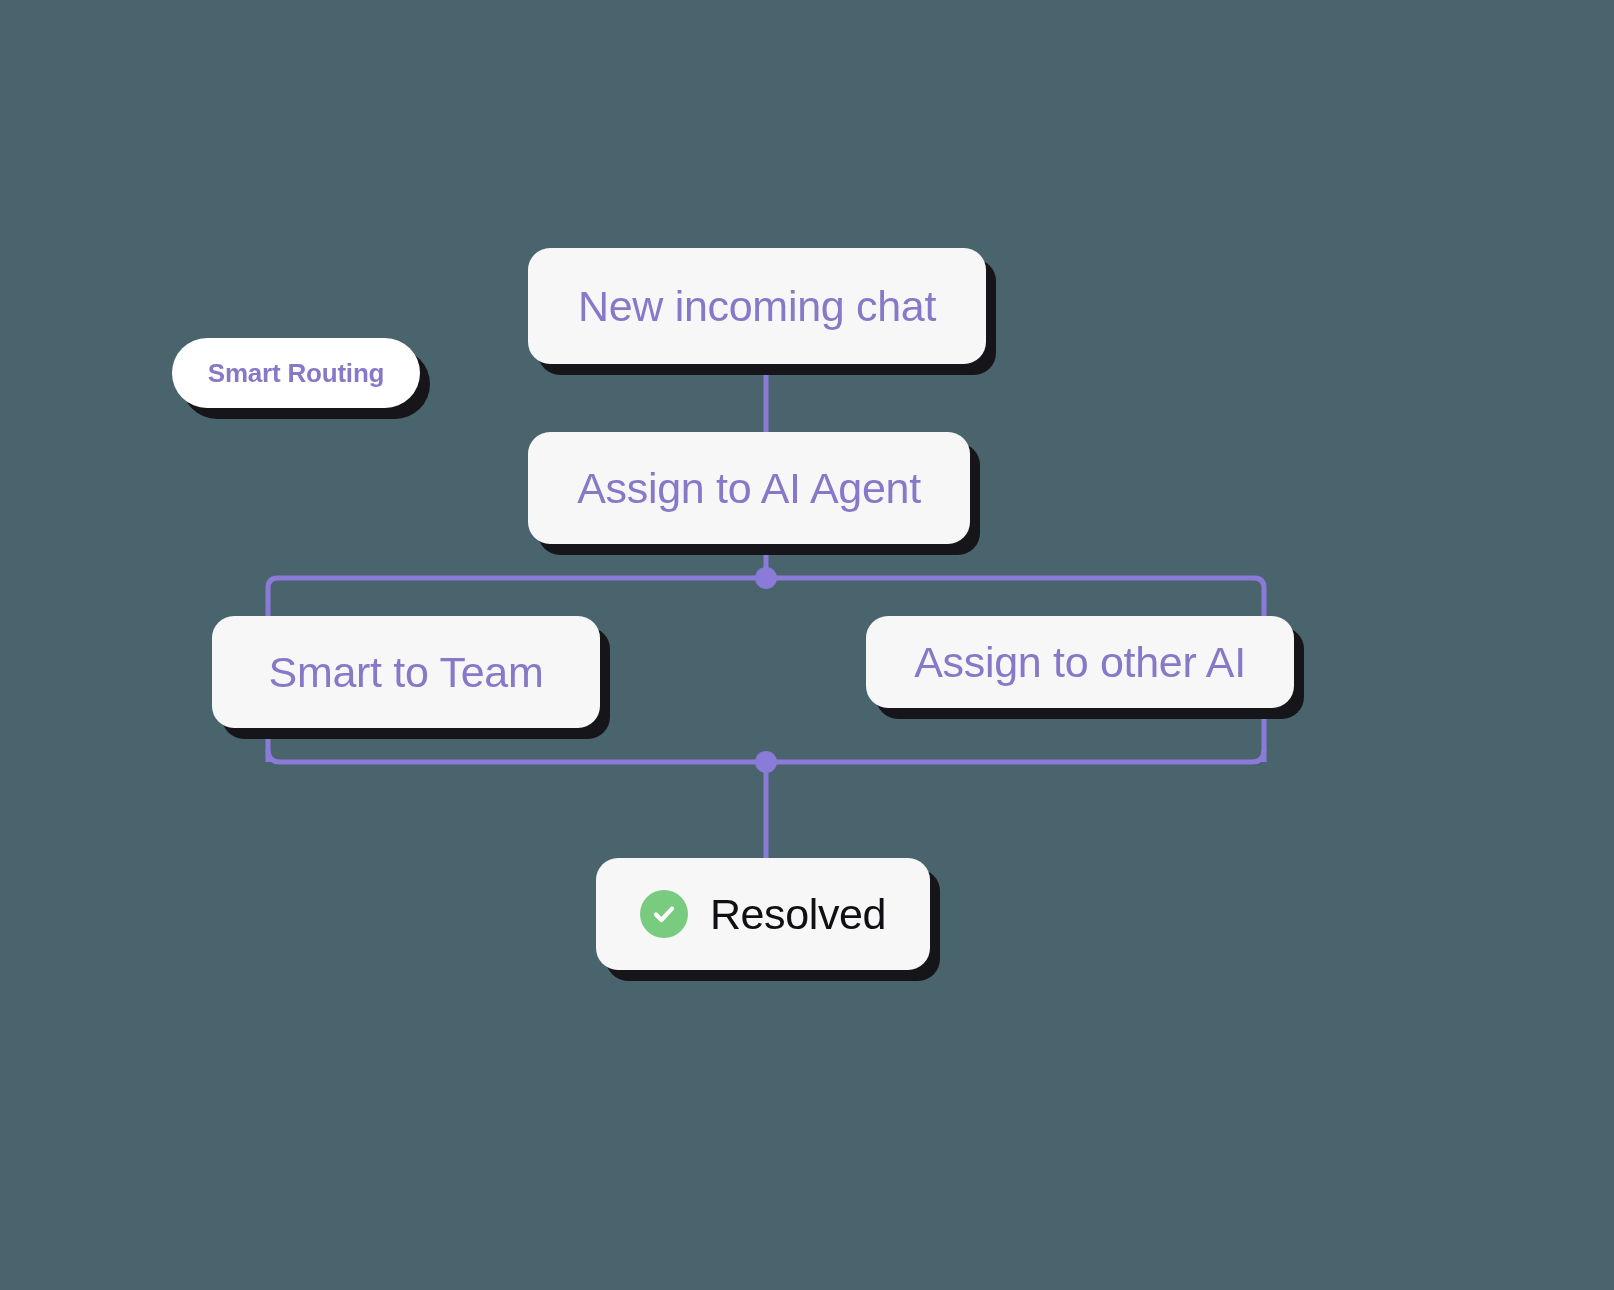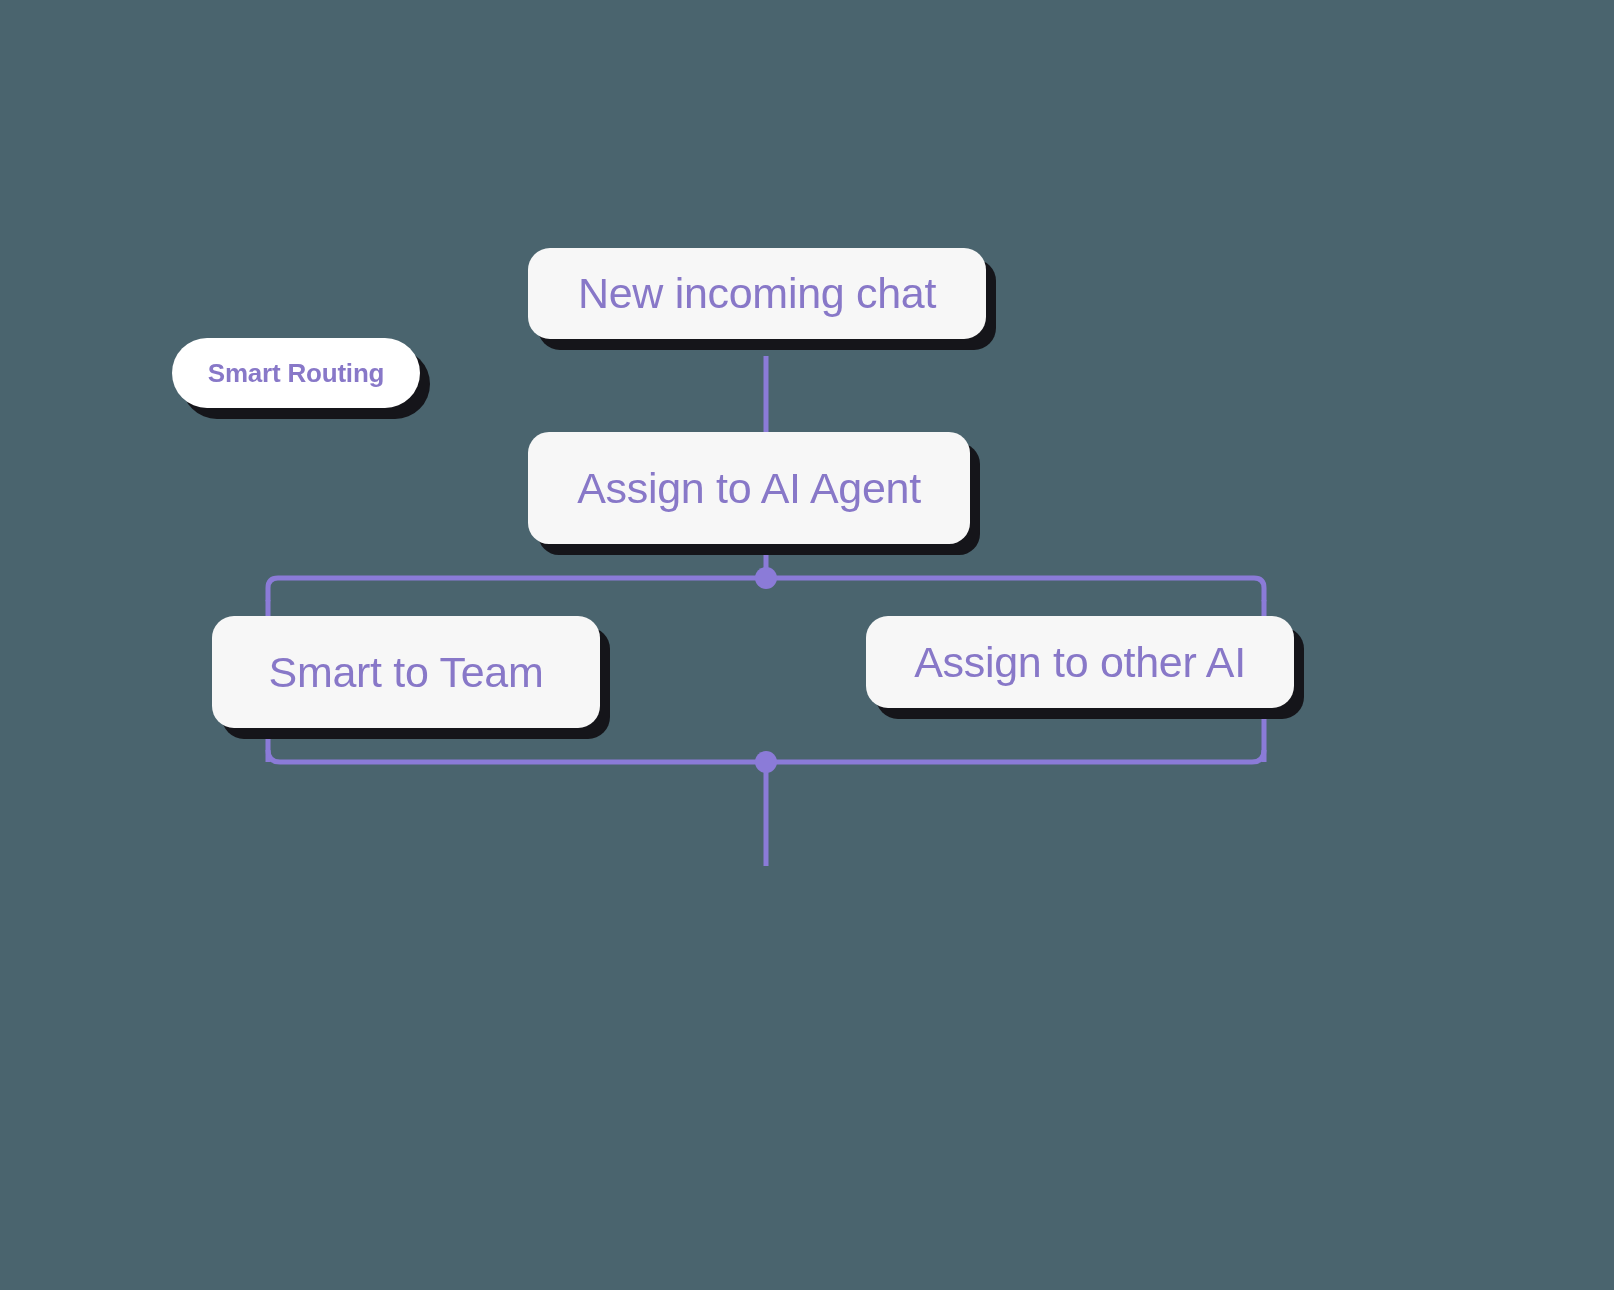--- a/index.html
+++ b/index.html
@@ -43,22 +43,22 @@
   .node-label {
     color: #8878c8;
     font-size: 43px;
     font-weight: 400;
     letter-spacing: -0.3px;
     white-space: nowrap;
     line-height: 1;
   }
 
   
-  #node-new-chat   { left: 528px; top: 248px;  width: 458px; height: 91px; }
-  #node-ai-agent   { left: 528px; top: 432px;  width: 442px; height: 112px; border-radius: 21px; }
+  #node-new-chat   { left: 528px; top: 248px;  width: 458px; height: 116px; }
+  #node-ai-agent   { left: 528px; top: 432px;  width: 442px; height: 112px; }
   #node-team       { left: 212px; top: 616px;  width: 388px; height: 112px; }
   #node-other-ai   { left: 866px; top: 616px;  width: 428px; height: 92px; }
   #node-resolved   { left: 596px; top: 858px;  width: 334px; height: 112px; }
 
   
   #badge-smart-routing {
     position: absolute;
     z-index: 3;
     left: 172px;
     top: 338px;
@@ -143,14 +143,24 @@
   </div>
 
   <div class="node" id="node-team">
     <span class="node-label">Smart to Team</span>
   </div>
 
   <div class="node" id="node-other-ai">
     <span class="node-label">Assign to other AI</span>
   </div>
 
+  <div class="node" id="node-resolved">
+    <div class="resolved-row">
+      <span class="check-badge">
+        <svg width="30" height="30" viewBox="0 0 30 30" xmlns="http://www.w3.org/2000/svg">
+          <path d="M7 15.6 L12.4 21 L23 9.6" fill="none" stroke="#ffffff" stroke-width="4.2" stroke-linecap="round" stroke-linejoin="round"></path>
+        </svg>
+      </span>
+      <span class="resolved-label">Resolved</span>
+    </div>
+  </div>
 
 </div>
 
 </body></html>

